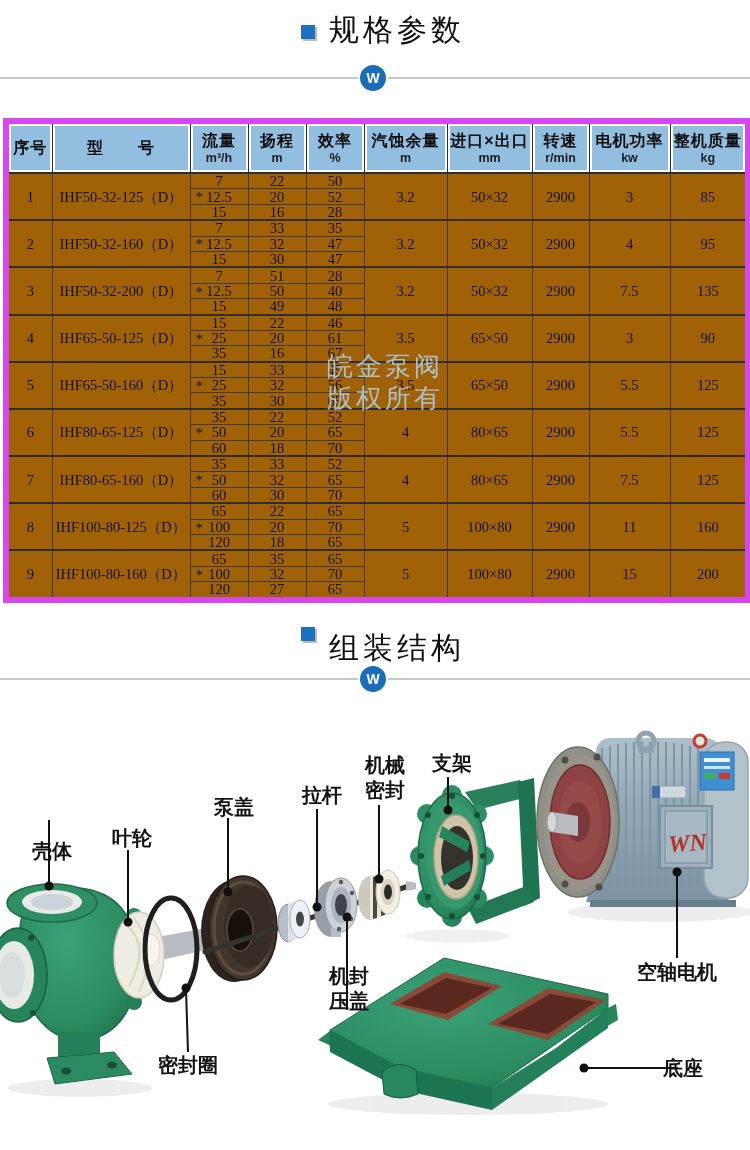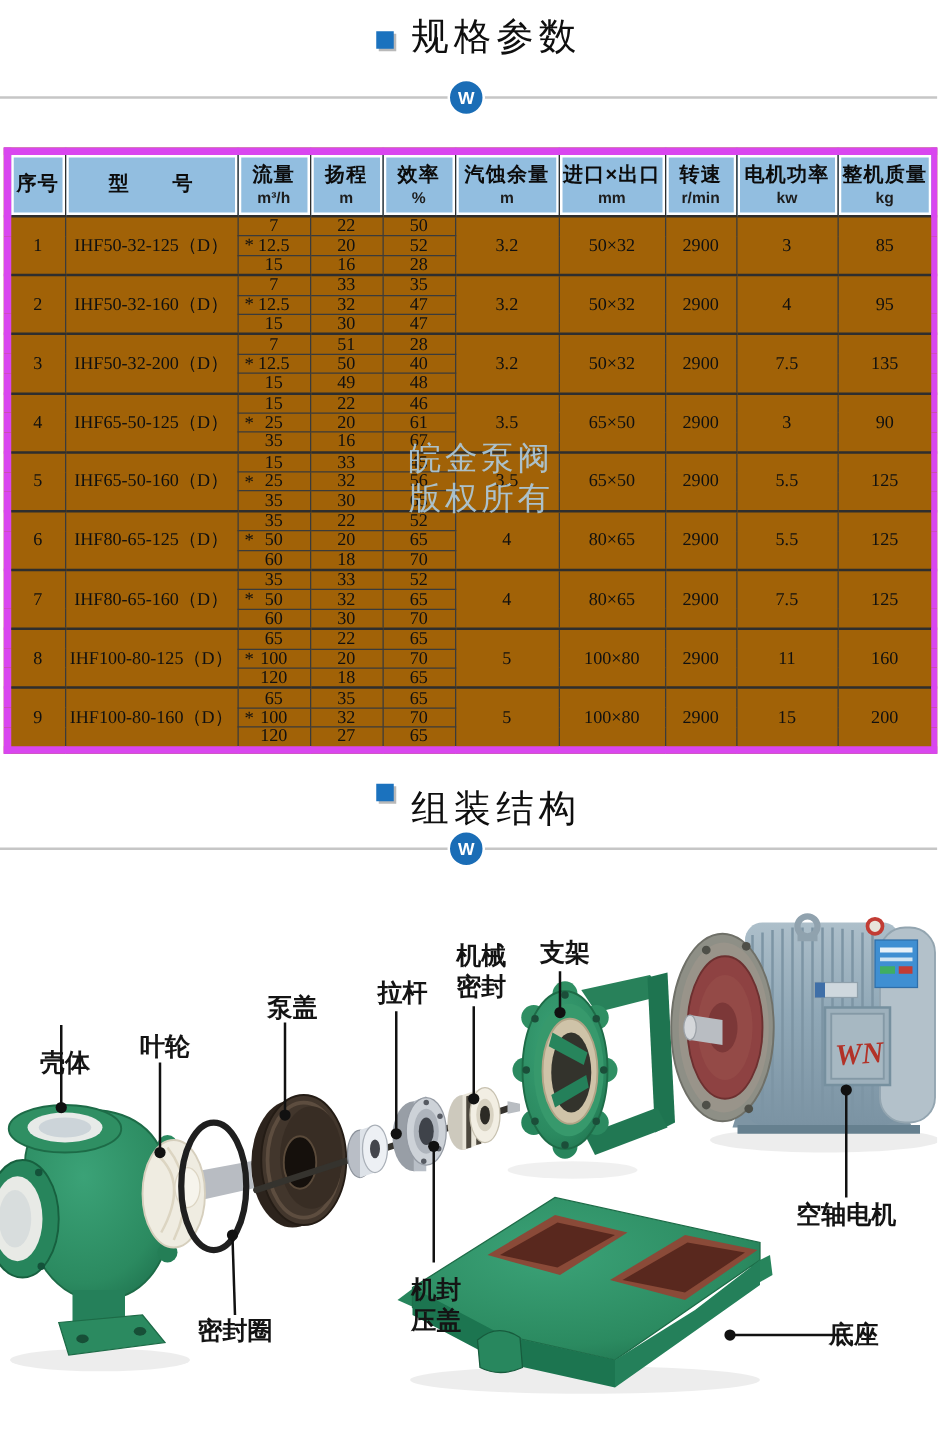--- a/index.html
+++ b/index.html
@@ -524,21 +524,21 @@
 
   <div class="plabel" style="left:52px;top:795px;margin-top:44px;">壳体</div>
   <div class="plabel" style="left:132px;top:826px;">叶轮</div>
   <div class="plabel" style="left:234px;top:795px;">泵盖</div>
   <div class="plabel" style="left:322px;top:783px;">拉杆</div>
   <div class="plabel" style="left:385px;top:753px;">
     <span>机械</span>
       <span>密封</span>
   </div>
   <div class="plabel" style="left:452px;top:751px;">支架</div>
-  <div class="plabel" style="left:349px;top:1020px;">
+  <div class="plabel" style="left:349px;top:964px;">
     <span>机封</span>
       <span>压盖</span>
   </div>
   <div class="plabel" style="left:188px;top:1053px;">密封圈</div>
   <div class="plabel" style="left:677px;top:960px;">空轴电机</div>
   <div class="plabel" style="left:683px;top:1056px;text-align:center;">底座</div>
 
 </div>
 
 </body></html>

